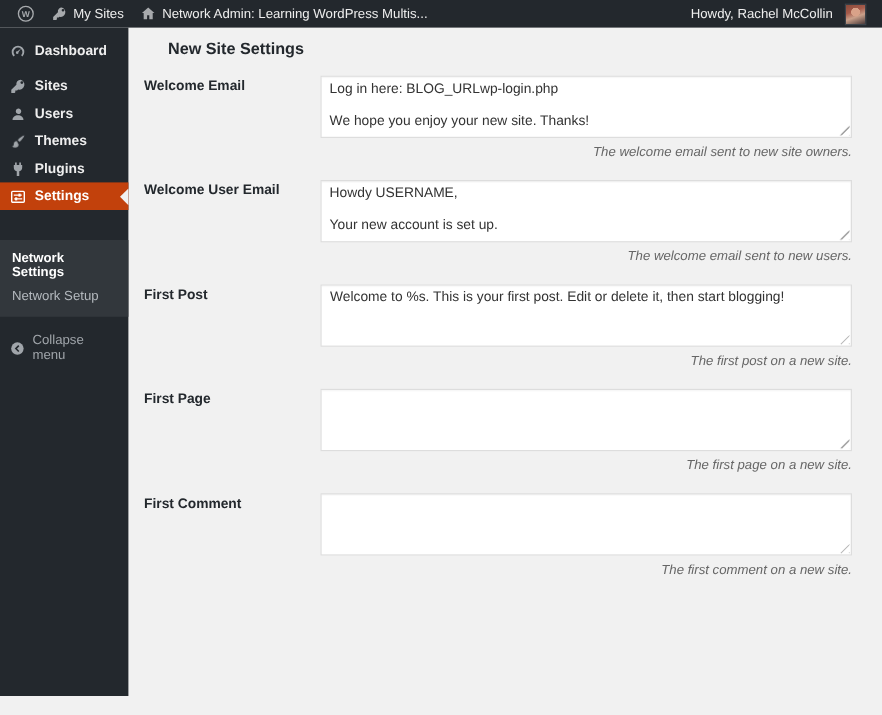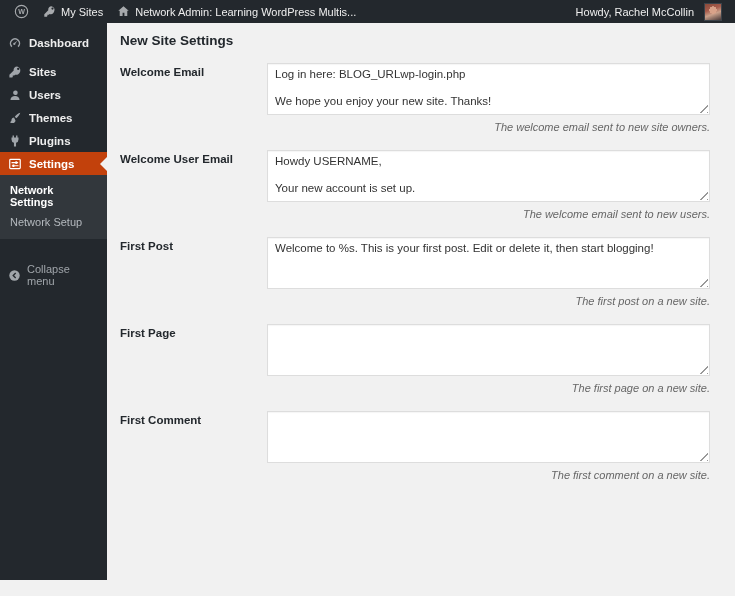--- a/index.html
+++ b/index.html
@@ -44,39 +44,40 @@
   }
   .menu-item .ico { display:inline-flex; color:#a0a5aa; width:14px; justify-content:center; }
   .menu-sep { height:6px; }
   .menu-item.active { background:#c2410c; color:#fff; }
   .menu-item.active .ico { color:#fff; }
   .menu-arrow {
     position:absolute; right:0; top:50%; margin-top:-7px; width:0; height:0;
     border-top:7px solid transparent; border-bottom:7px solid transparent;
     border-right:7px solid #f1f1f1;
   }
-  .submenu { background:#32373c; padding:5px 0 7px; }
+  .submenu { background:#32373c; padding:5px 0 7px;margin-top:25px; }
   .submenu-item {
     padding:4px 8px 4px 10px; font-size:11px; color:#b4b9be; cursor:pointer;
   }
   .submenu-item.current { color:#fff; font-weight:700; }
   .collapse-item {
-    margin-top:20px; display:flex; align-items:center; gap:6px;
+    margin-top:10px; display:flex; align-items:center; gap:6px;
     padding:4px 8px; font-size:11px; color:#a0a5aa; cursor:pointer;
   }
   .collapse-item .ico { display:inline-flex; color:#a0a5aa; }
 
   
   .content {
     position:absolute; top:23px; left:107px; right:0; bottom:0;
     background:#f1f1f1; padding:10px 25px 0 13px; overflow:hidden;
   }
   .page-title {
     font-size:13.5px; line-height:16px; font-weight:700; color:#23282d;
     margin-bottom:14px;
+    margin-left:20px;
   }
   .form-row { display:flex; margin-bottom:16px; }
   .row-label {
     width:147px; flex:0 0 147px; padding-top:3px;
     font-size:11.5px; font-weight:700; color:#23282d;
   }
   .row-field { flex:1; min-width:0; }
   .ta-wrap { position:relative; }
   textarea {
     width:100%; height:52px; resize:none; display:block;

